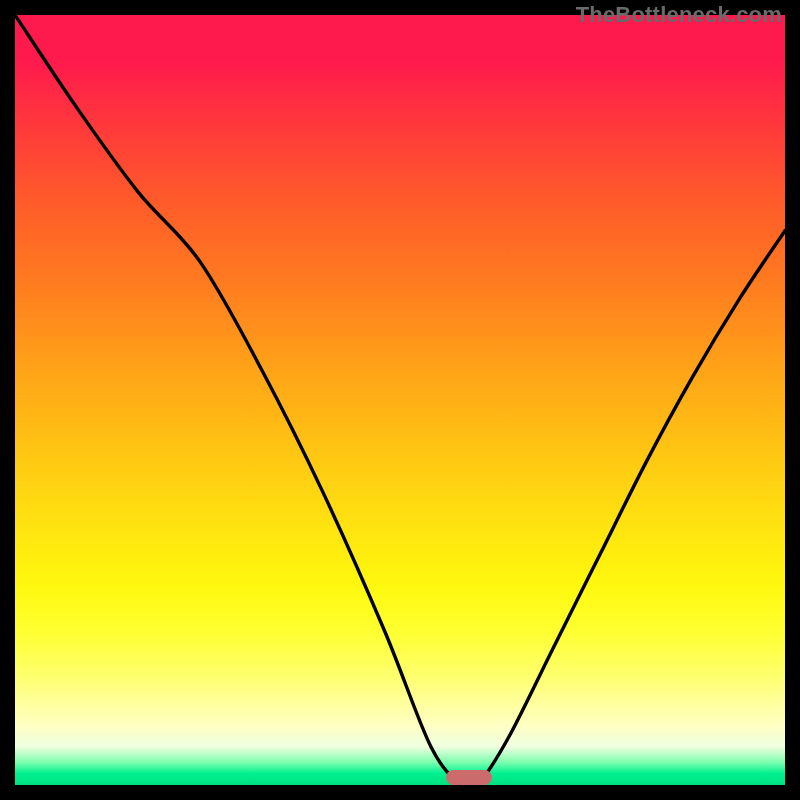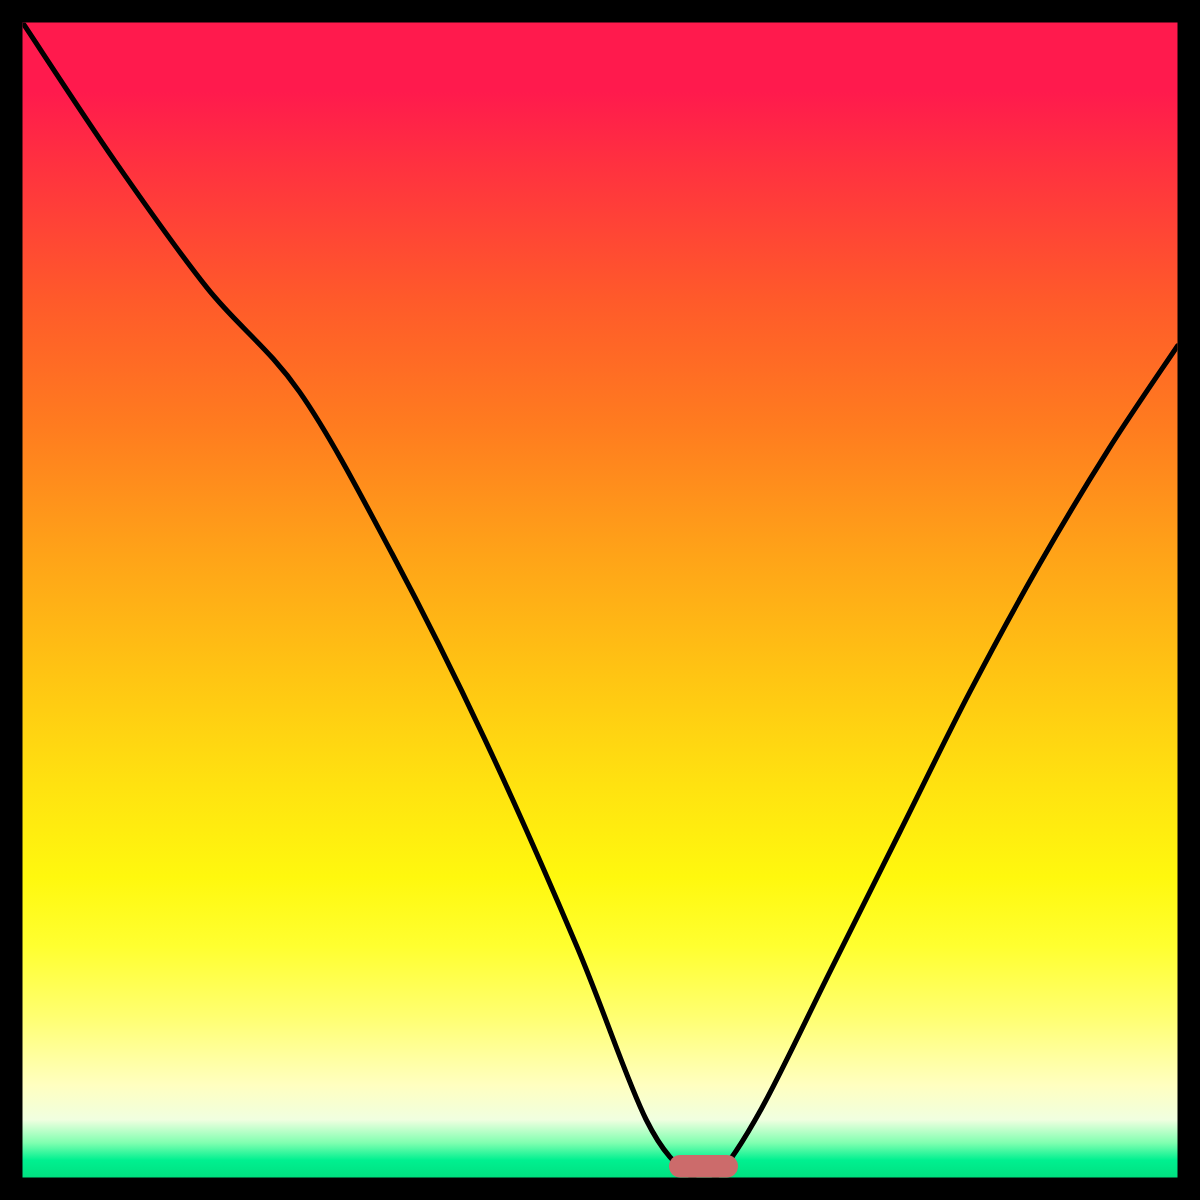--- a/index.html
+++ b/index.html
@@ -72,14 +72,15 @@
 
   <div class="plot-area">
 
     <svg viewBox="0 0 770 770" preserveAspectRatio="none">
       <path id="curve-path" fill="none" stroke="#000000" stroke-width="3.4" stroke-linecap="round" stroke-linejoin="round" d="M 0.0 0.0 C 10.3 15.4, 41.1 62.9, 61.6 92.4 C 82.1 121.9, 102.7 151.4, 123.2 177.1 C 143.7 202.8, 164.3 216.9, 184.8 246.4 C 205.3 275.9, 225.9 315.7, 246.4 354.2 C 266.9 392.7, 287.5 433.8, 308.0 477.4 C 328.5 521.0, 351.6 573.6, 369.6 616.0 C 387.6 658.4, 403.0 705.8, 415.8 731.5 C 428.6 757.2, 438.9 763.6, 446.6 770.0 C 454.3 776.4, 454.3 777.7, 462.0 770.0 C 469.7 762.3, 480.0 746.9, 492.8 723.8 C 505.6 700.7, 523.6 662.2, 539.0 631.4 C 554.4 600.6, 569.8 569.8, 585.2 539.0 C 600.6 508.2, 616.0 476.1, 631.4 446.6 C 646.8 417.1, 662.2 388.8, 677.6 361.9 C 693.0 334.9, 708.4 309.3, 723.8 284.9 C 739.2 260.5, 762.3 227.2, 770.0 215.6"></path>
     </svg>
 
     <div class="optimal-marker" id="optimal-marker" style="width: 46.2px; height: 15px; left: 431.2px; top: 755px; background: rgb(204, 107, 107);"></div>
   </div>
 
+  <div class="watermark">TheBottleneck.com</div>
 
 </div>
 
 </body></html>

